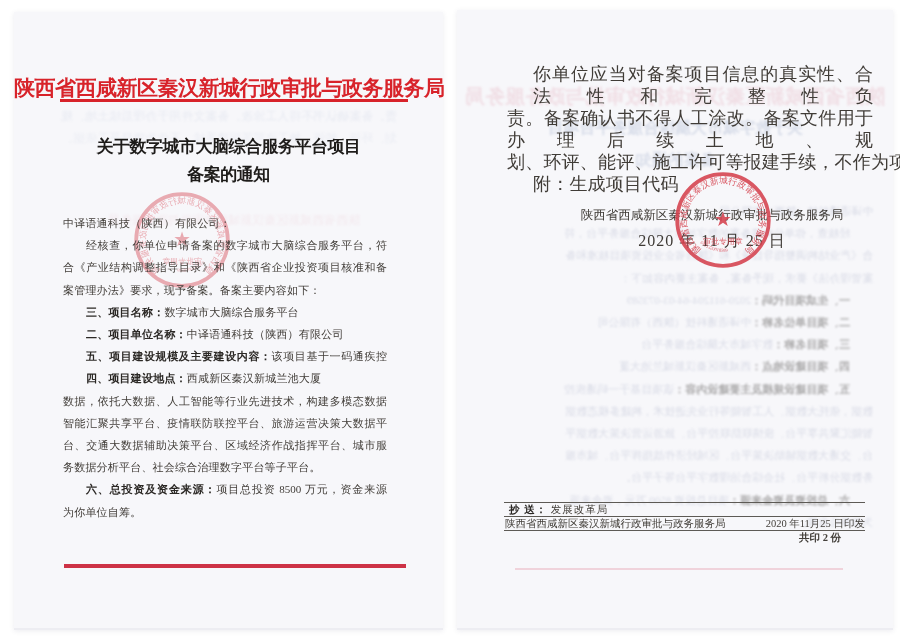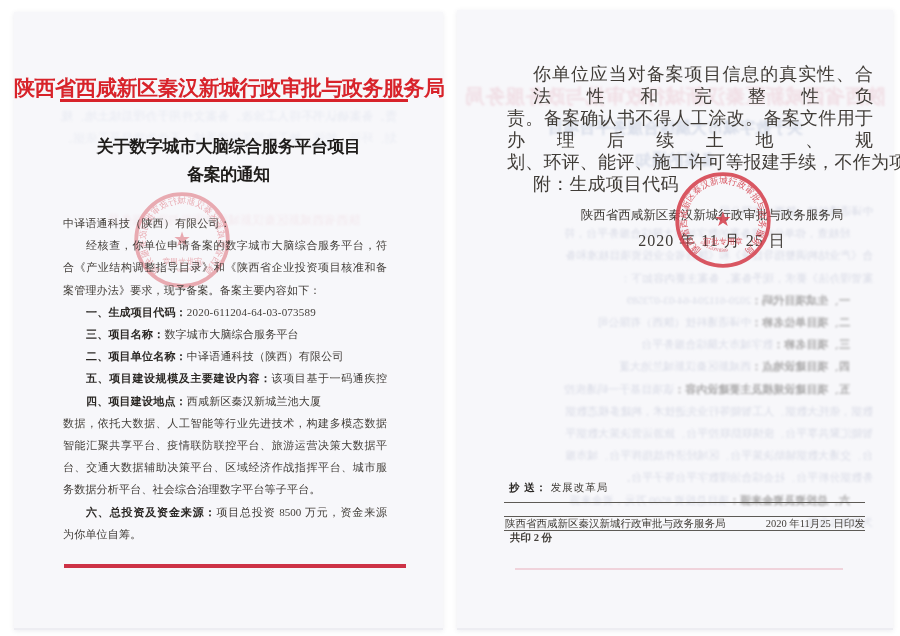--- a/index.html
+++ b/index.html
@@ -71,24 +71,24 @@
     opacity:0.38;color:#a8aec6;}
   .ghost-body .ln{white-space:nowrap;}
   .ghost-body .ind{padding-left:23px;}
   .ghost-body .lbl{font-weight:bold;}
 
   .footer{z-index:2;color:#44403b;}
   .f-rule{left:47px;width:361px;height:1px;background:#5d5a55;}
   .f-r1{top:492px;}
   .f-r2{top:506px;}
   .f-r3{top:520px;}
-  .f-cc{left:52px;top:471px;font-size:10.5px;letter-spacing:1px;white-space:nowrap;}
+  .f-cc{left:52px;top:493px;font-size:10.5px;letter-spacing:1px;white-space:nowrap;}
   .f-issuer{left:48px;top:507px;font-size:10.5px;white-space:nowrap;}
   .f-date{left:47px;top:507px;width:361px;text-align:right;font-size:10.5px;white-space:nowrap;}
-  .f-copies{left:53px;top:521px;width:353px;text-align:left;font-size:10.5px;font-weight:bold;white-space:nowrap;}
+  .f-copies{left:31px;top:521px;width:353px;text-align:right;font-size:10.5px;font-weight:bold;white-space:nowrap;}
 </style>
 </head>
 <body>
 
 <div class="page" id="page-left">
 
   <div class="abs ghost ghost-blue g-l1">责。备案确认书不得人工涂改。备案文件用于办理后续土地、规</div>
   <div class="abs ghost ghost-blue g-l2">划、环评、能评、施工许可等报建手续，不作为项目开工依据。</div>
   <div class="abs ghost ghost-pink g-l3">陕西省西咸新区秦汉新城行政审批与政务服务局</div>
 
@@ -106,21 +106,20 @@
     <text x="60" y="89" text-anchor="middle" font-size="9.5" fill="#d5414e">审批专用章</text>
     <path id="arcB1" d="M26,80 A41,41 0 0 0 94,80" fill="none"></path>
     <text font-size="5.5" fill="#d5414e"><textPath href="#arcB1" startOffset="10">6101320018589</textPath></text>
   </svg>
 
   <div class="abs body-block">
     <div class="ln">中译语通科技（陕西）有限公司：</div>
     <div class="ln j ind">经核查，你单位申请备案的数字城市大脑综合服务平台，符</div>
     <div class="ln j">合《产业结构调整指导目录》和《陕西省企业投资项目核准和备</div>
     <div class="ln">案管理办法》要求，现予备案。备案主要内容如下：</div>
-    <div class="ln ind"><span class="lbl">一、生成项目代码：</span><span>2020-611204-64-03-073589</span></div>
     <div class="ln ind"><span class="lbl">三、项目名称：</span><span>数字城市大脑综合服务平台</span></div>
     <div class="ln ind"><span class="lbl">二、项目单位名称：</span><span>中译语通科技（陕西）有限公司</span></div>
     <div class="ln j ind"><span class="lbl">五、项目建设规模及主要建设内容：</span><span>该项目基于一码通疾控</span></div>
     <div class="ln ind"><span class="lbl">四、项目建设地点：</span><span>西咸新区秦汉新城兰池大厦</span></div>
     <div class="ln j">数据，依托大数据、人工智能等行业先进技术，构建多模态数据</div>
     <div class="ln j">智能汇聚共享平台、疫情联防联控平台、旅游运营决策大数据平</div>
     <div class="ln j">台、交通大数据辅助决策平台、区域经济作战指挥平台、城市服</div>
     <div class="ln">务数据分析平台、社会综合治理数字平台等子平台。</div>
     <div class="ln j ind"><span class="lbl">六、总投资及资金来源：</span><span>项目总投资 8500 万元，资金来源</span></div>
     <div class="ln">为你单位自筹。</div>

